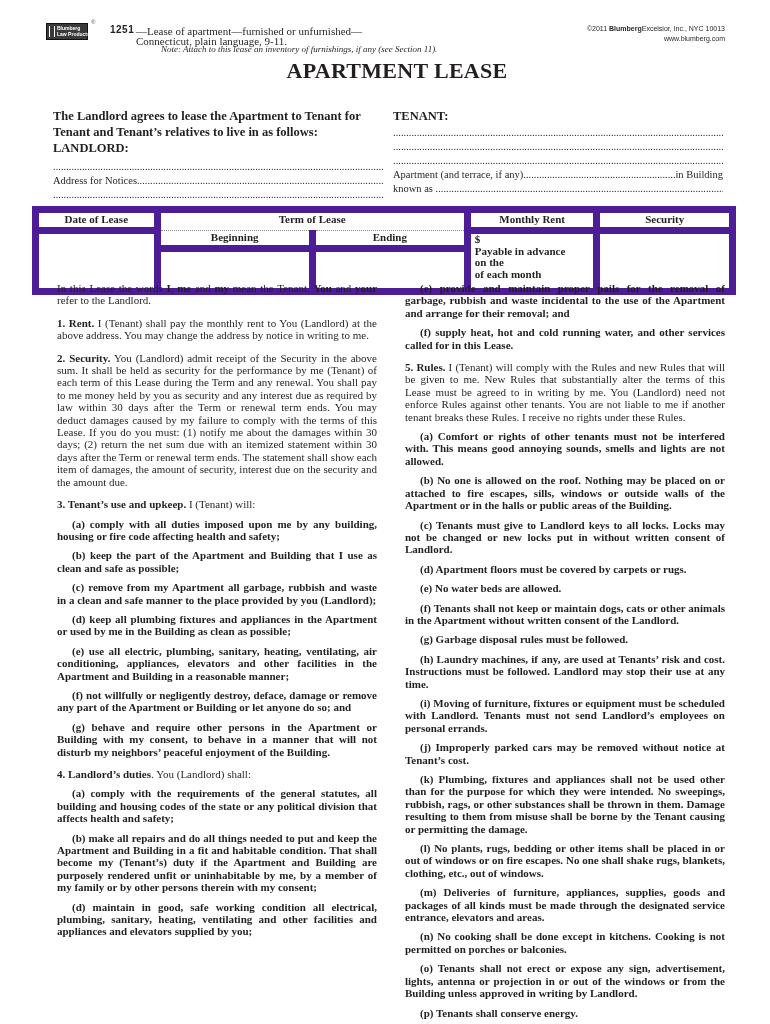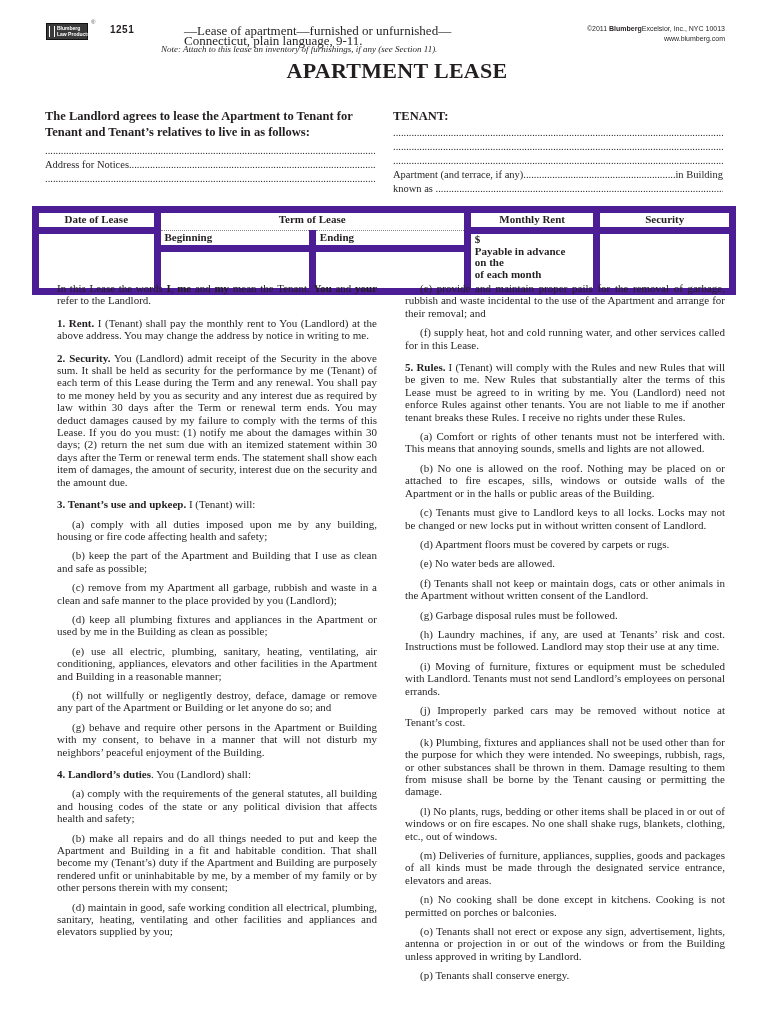--- a/index.html
+++ b/index.html
@@ -4,47 +4,47 @@
 <style>
   html, body { margin: 0; padding: 0; background: #ffffff; }
   body { width: 770px; height: 1024px; position: relative; overflow: hidden; color: #231f20; font-family: "Liberation Serif", "DejaVu Serif", serif; }
 
   .header { position: absolute; left: 0; top: 8px; width: 770px; height: 50px; }
   .logo { position: absolute; left: 46px; top: 15px; width: 42px; height: 17px; background: #3a3a3a; border: 1px solid #111; box-sizing: border-box; }
   .logo .fig { position: absolute; left: 2px; top: 2px; width: 6px; height: 11px; border-left: 1px solid #fff; border-right: 1px solid #fff; box-sizing: border-box; }
   .logo .lt { position: absolute; left: 10px; top: 1px; font-family: "Liberation Sans", sans-serif; font-size: 5px; line-height: 6px; color: #fff; font-weight: bold; white-space: nowrap; }
   .reg { position: absolute; left: 91px; top: 11px; font-family: "Liberation Sans", sans-serif; font-size: 6px; color: #555; }
   .form-num { position: absolute; left: 110px; top: 16px; font-family: "Liberation Sans", sans-serif; font-weight: bold; font-size: 10px; letter-spacing: 0.5px; }
-  .form-desc { position: absolute; left: 136px; top: 18px; font-size: 13px; line-height: 10px; margin-left: 48px; }
+  .form-desc { position: absolute; left: 136px; top: 18px; font-size: 11px; line-height: 10px; }
   .note { position: absolute; left: 161px; top: 36px; font-size: 9px; font-style: italic; }
   .copyright { position: absolute; right: 45px; top: 16px; font-family: "Liberation Sans", sans-serif; font-size: 7px; line-height: 10px; text-align: right; }
   .copyright b { font-weight: bold; }
 
   .title { position: absolute; left: 12px; width: 770px; top: 58px; text-align: center; font-size: 22px; font-weight: bold; letter-spacing: 0.3px; }
 
   .party { position: absolute; top: 108px; font-size: 12px; }
-  .party.left { left: 45px; width: 330px; }
+  .party.left { left: 53px; width: 330px; }
   .party.right { left: 393px; width: 330px; }
   .bold-intro { font-weight: bold; font-size: 12.5px; line-height: 16px; }
   .fill-line { display: flex; font-size: 10.5px; line-height: 14px; white-space: nowrap; overflow: hidden; }
   .fill-line .dotfill { flex: 1; overflow: hidden; }
   .fill-line .dotfill::before { content: "........................................................................................................................................................................................................"; }
 
   table.terms { position: absolute; left: 32px; top: 206px; width: 704px; border-collapse: collapse; font-size: 11px; }
   table.terms td, table.terms th { border: 7px solid #4c1d95; padding: 0 4px; vertical-align: top; }
   table.terms { border: 1.5px solid #333; }
   table.terms th { font-weight: bold; text-align: center; height: 14px; border-bottom: 1px dotted #888; }
-  table.terms .sub { font-weight: bold; text-align: left; height: 14px; border-top: none; }
+  table.terms .sub { font-weight: bold; text-align: center; height: 14px; border-top: none; }
   table.terms .rent { font-weight: bold; line-height: 11.5px; }
 
   .col { position: absolute; top: 282px; width: 332px; font-size: 11px; line-height: 12.4px; text-align: justify; }
   .col.left { left: 45px; }
   .col.right { left: 393px; }
   .col p { margin: 0 0 7px 12px; }
-  .col p.ind { text-indent: 15px; }
+  .col p.ind { text-indent: 15px; font-weight: bold; }
   .col p.sec { margin-top: 10px; }
   .col b { font-weight: bold; }
 </style>
 </head>
 <body>
 
 <div class="header">
   <div class="logo">
     <span class="fig"></span>
     <span class="lt"><span>Blumberg</span><br><span>Law Products</span></span>
@@ -59,20 +59,21 @@
   <div class="copyright">
     <div><span>©2011 </span><b>Blumberg</b><span>Excelsior, Inc., NYC 10013</span></div>
     <div>www.blumberg.com</div>
   </div>
 </div>
 
 <div class="title">APARTMENT LEASE</div>
 
 <div class="party left">
   <div class="bold-intro">The Landlord agrees to lease the Apartment to Tenant for Tenant and Tenant’s relatives to live in as follows:</div>
+  <div class="bold-intro">LANDLORD:</div>
   <div class="fill-line" style="margin-top:4px">
       <span class="dotfill"></span>
     </div>
   <div class="fill-line">
       <span>Address for Notices</span>
       <span class="dotfill"></span>
     </div>
   <div class="fill-line">
       <span class="dotfill"></span>
     </div>
@@ -144,21 +145,21 @@
   <p class="ind">(a) comply with the requirements of the general statutes, all building and housing codes of the state or any political division that affects health and safety;</p>
   <p class="ind">(b) make all repairs and do all things needed to put and keep the Apartment and Building in a fit and habitable condition. That shall become my (Tenant’s) duty if the Apartment and Building are purposely rendered unfit or uninhabitable by me, by a member of my family or by other persons therein with my consent;</p>
   <p class="ind">(d) maintain in good, safe working condition all electrical, plumbing, sanitary, heating, ventilating and other facilities and appliances and elevators supplied by you;</p>
 </div>
 
 <div class="col right">
   <p class="ind">(e) provide and maintain proper pails for the removal of garbage, rubbish and waste incidental to the use of the Apartment and arrange for their removal; and</p>
   <p class="ind">(f) supply heat, hot and cold running water, and other services called for in this Lease.</p>
 
   <p class="sec"><b>5. Rules.</b><span> I (Tenant) will comply with the Rules and new Rules that will be given to me. New Rules that substantially alter the terms of this Lease must be agreed to in writing by me. You (Landlord) need not enforce Rules against other tenants. You are not liable to me if another tenant breaks these Rules. I receive no rights under these Rules.</span></p>
-  <p class="ind">(a) Comfort or rights of other tenants must not be interfered with. This means that annoying sounds, smells and lights are not allowed.</p>
+  <p class="ind">(a) Comfort or rights of other tenants must not be interfered with. This means good annoying sounds, smells and lights are not allowed.</p>
   <p class="ind">(b) No one is allowed on the roof. Nothing may be placed on or attached to fire escapes, sills, windows or outside walls of the Apartment or in the halls or public areas of the Building.</p>
   <p class="ind">(c) Tenants must give to Landlord keys to all locks. Locks may not be changed or new locks put in without written consent of Landlord.</p>
   <p class="ind">(d) Apartment floors must be covered by carpets or rugs.</p>
   <p class="ind">(e) No water beds are allowed.</p>
   <p class="ind">(f) Tenants shall not keep or maintain dogs, cats or other animals in the Apartment without written consent of the Landlord.</p>
   <p class="ind">(g) Garbage disposal rules must be followed.</p>
   <p class="ind">(h) Laundry machines, if any, are used at Tenants’ risk and cost. Instructions must be followed. Landlord may stop their use at any time.</p>
   <p class="ind">(i) Moving of furniture, fixtures or equipment must be scheduled with Landlord. Tenants must not send Landlord’s employees on personal errands.</p>
   <p class="ind">(j) Improperly parked cars may be removed without notice at Tenant’s cost.</p>
   <p class="ind">(k) Plumbing, fixtures and appliances shall not be used other than for the purpose for which they were intended. No sweepings, rubbish, rags, or other substances shall be thrown in them. Damage resulting to them from misuse shall be borne by the Tenant causing or permitting the damage.</p>

